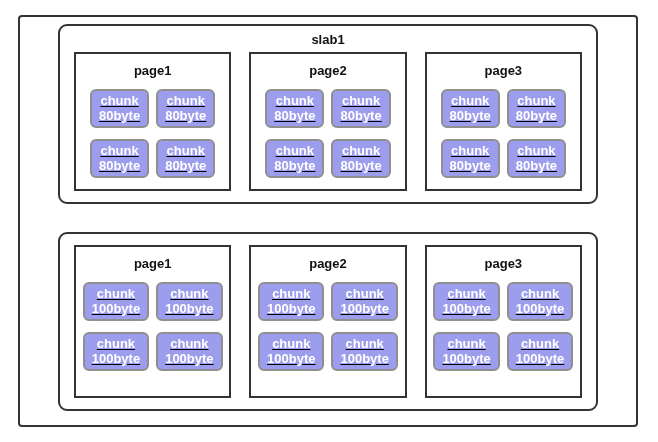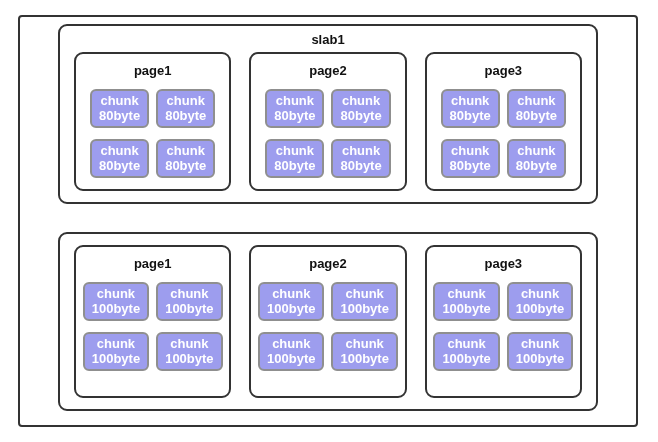--- a/index.html
+++ b/index.html
@@ -49,38 +49,39 @@
   .pages {
     flex: 1;
     display: flex;
     gap: 18px;
     margin-top: 5px;
   }
   .page {
     flex: 1;
     box-sizing: border-box;
     border: 2px solid var(--box-border, #333);
-    border-radius: 9px;
+    border-radius: 0;
     padding: 9px 6px 10px 6px;
     display: flex;
     flex-direction: column;
     align-items: center;
     background: var(--page-bg, #fff);
   }
   .page-title {
     font-weight: bold;
     font-size: 13px;
     color: var(--title-text, #111);
     margin-bottom: 11px;
   }
   .chunks {
     display: grid;
     grid-template-columns: auto auto;
     column-gap: 7px;
     row-gap: 11px;
+    text-decoration: underline;
   }
   .chunk {
     box-sizing: border-box;
     background: var(--chunk-fill, #9d9dee);
     border: 2px solid var(--chunk-border, #8f8f8f);
     border-radius: 6px;
     color: var(--chunk-text, #fff);
     font-weight: 600;
     font-size: 13px;
     line-height: 15px;

